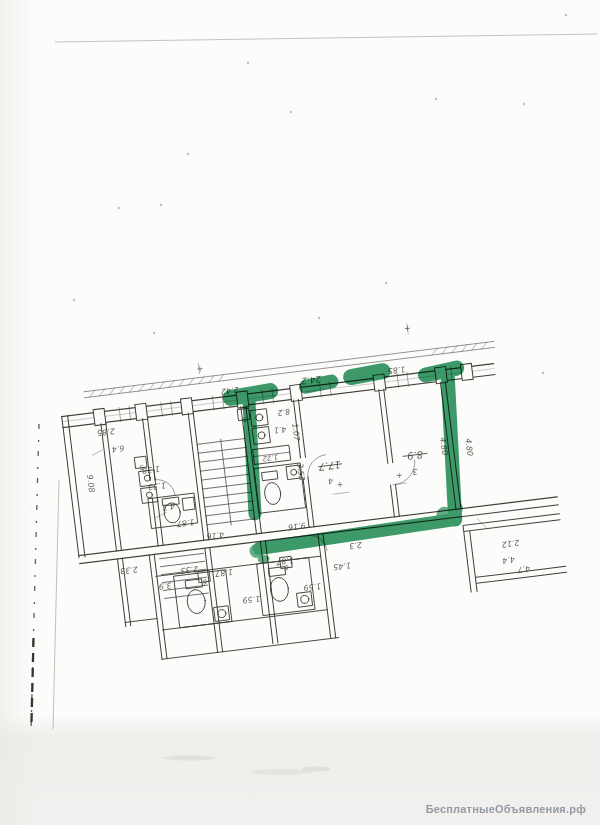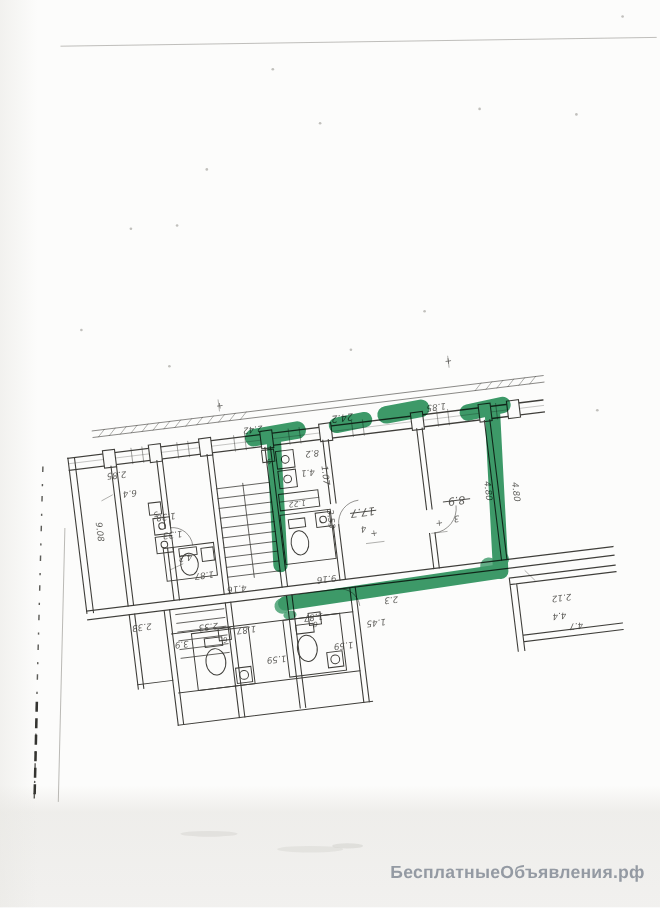--- a/index.html
+++ b/index.html
@@ -6,22 +6,22 @@
   .page{
     position:relative;width:600px;height:825px;overflow:hidden;
     background:
       linear-gradient(90deg, rgba(233,232,228,.55) 0px, rgba(252,252,251,0) 34px),
       linear-gradient(180deg, rgba(240,239,236,0) 86.5%, rgba(236,235,232,.85) 89.5%, rgba(240,239,237,.9) 99%),
       #fcfcfb;
     font-family:"Liberation Sans", sans-serif;
   }
   svg.scan{position:absolute;left:0;top:0;}
   .watermark{
-    position:absolute;right:14px;bottom:22px;
-    font-size:16px;font-weight:700;letter-spacing:.2px;
+    position:absolute;right:14px;bottom:10px;
+    font-size:11px;font-weight:700;letter-spacing:.2px;
     font-family:"Liberation Sans", sans-serif;
   }
   #plan-labels text{
     font-family:"DejaVu Sans", sans-serif;
     font-style:italic;
     text-anchor:middle;
     opacity:.82;
     stroke:none;
   }
 </style>

